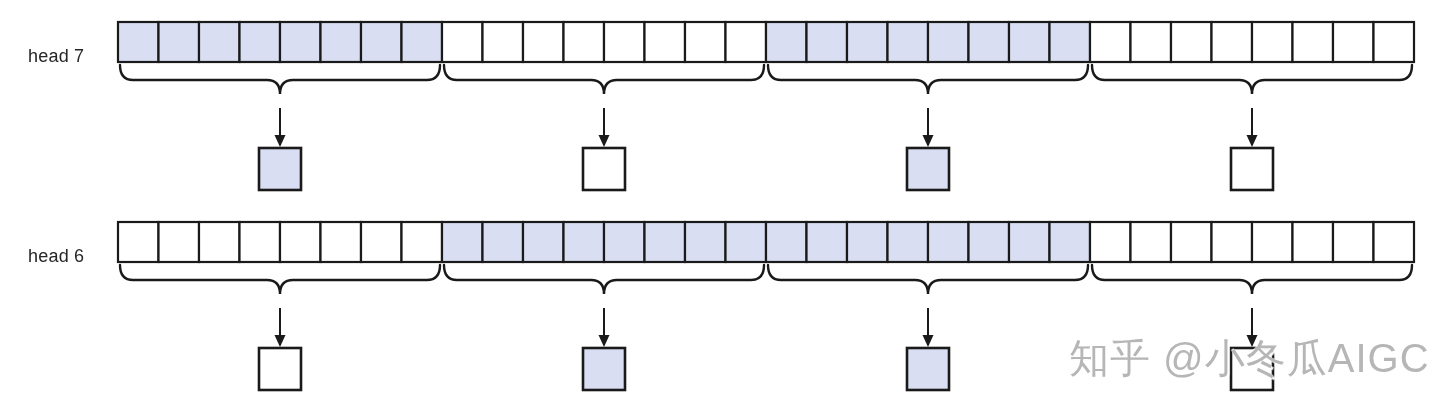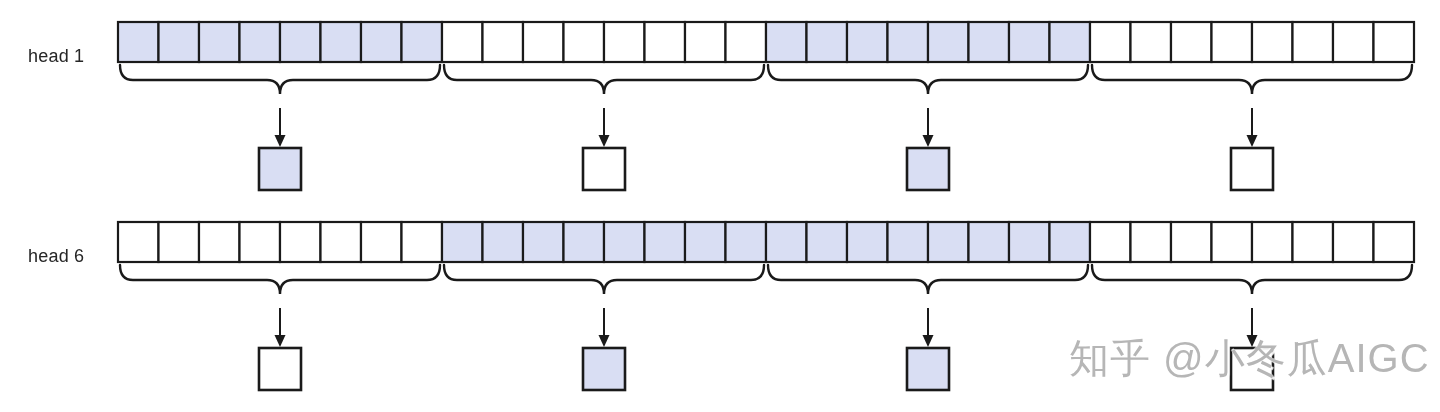--- a/index.html
+++ b/index.html
@@ -35,21 +35,21 @@
     text-shadow:2px 2px 1px rgba(255,255,255,0.95), -1px -1px 0 rgba(255,255,255,0.65);
     white-space:nowrap;
     user-select:none;
     margin-left:33px;
   }
 </style>
 </head>
 <body>
 
 <div class="canvas">
-  <div class="head-label" id="label-0">head 1</div>
+  <div class="head-label" id="label-0">head 7</div>
   <div class="head-label" id="label-1">head 6</div>
   <svg class="diagram" id="diagram-svg" width="1440" height="412" viewBox="0 0 1440 412">
       <g>
         <rect x="118.00" y="22" width="40.50" height="40" fill="#d9def3" stroke="#1a1a1a" stroke-width="2.2"></rect>
         <rect x="158.50" y="22" width="40.50" height="40" fill="#d9def3" stroke="#1a1a1a" stroke-width="2.2"></rect>
         <rect x="199.00" y="22" width="40.50" height="40" fill="#d9def3" stroke="#1a1a1a" stroke-width="2.2"></rect>
         <rect x="239.50" y="22" width="40.50" height="40" fill="#d9def3" stroke="#1a1a1a" stroke-width="2.2"></rect>
         <rect x="280.00" y="22" width="40.50" height="40" fill="#d9def3" stroke="#1a1a1a" stroke-width="2.2"></rect>
         <rect x="320.50" y="22" width="40.50" height="40" fill="#d9def3" stroke="#1a1a1a" stroke-width="2.2"></rect>
         <rect x="361.00" y="22" width="40.50" height="40" fill="#d9def3" stroke="#1a1a1a" stroke-width="2.2"></rect>

